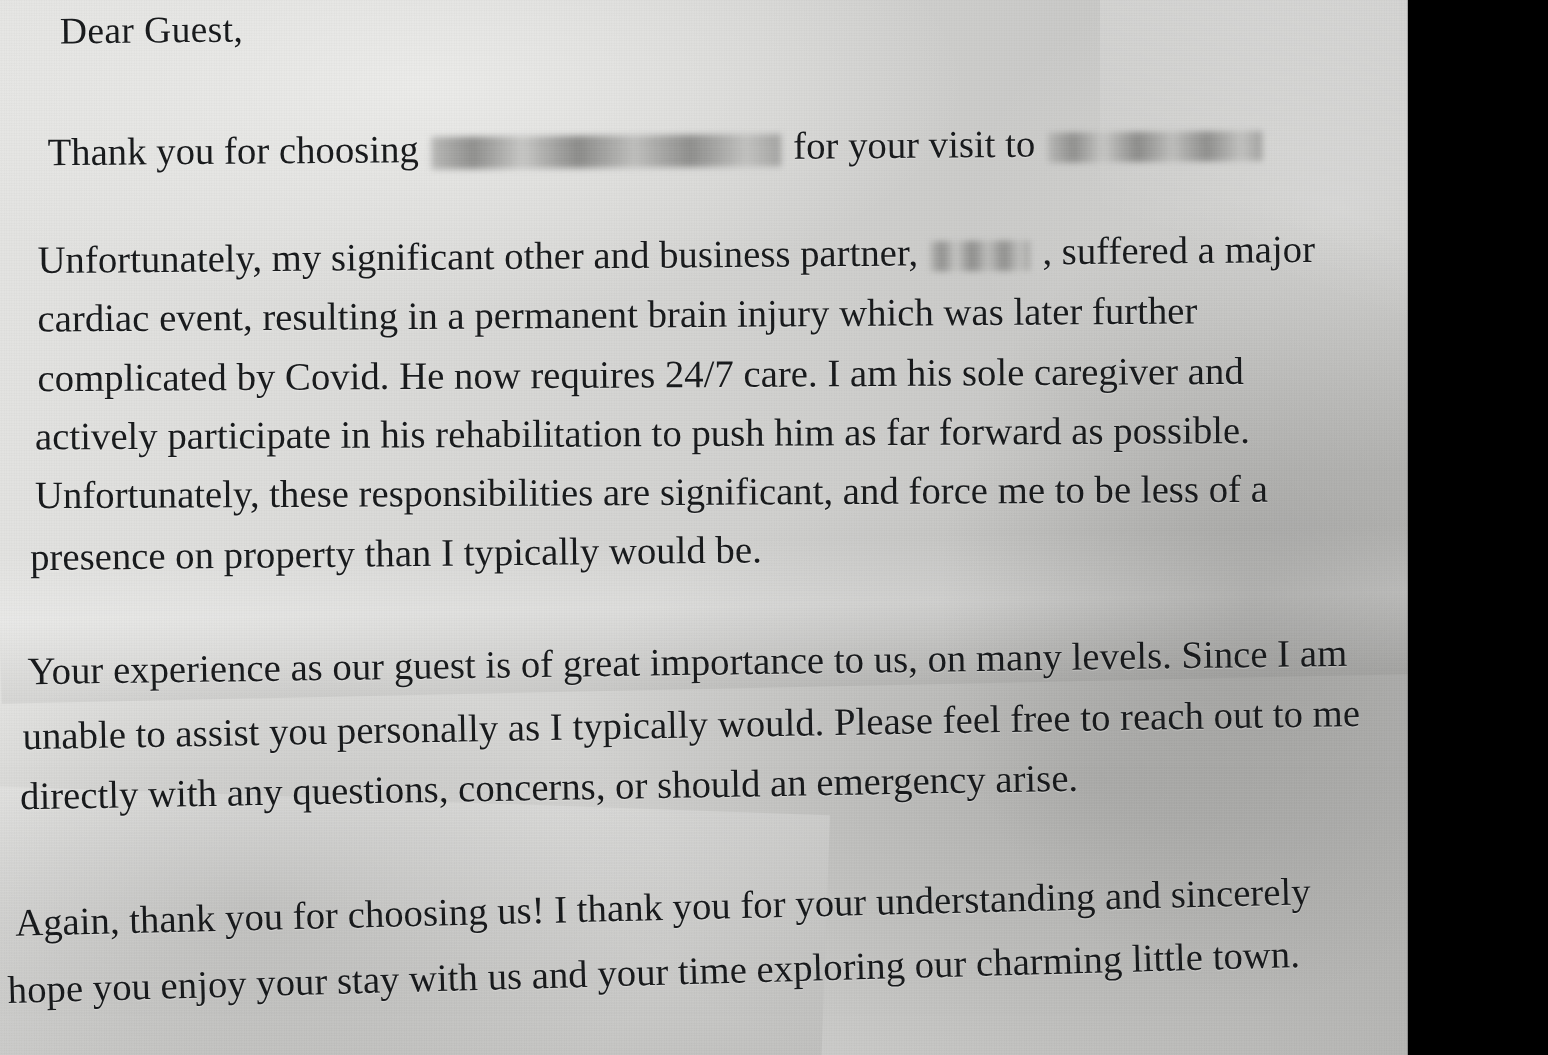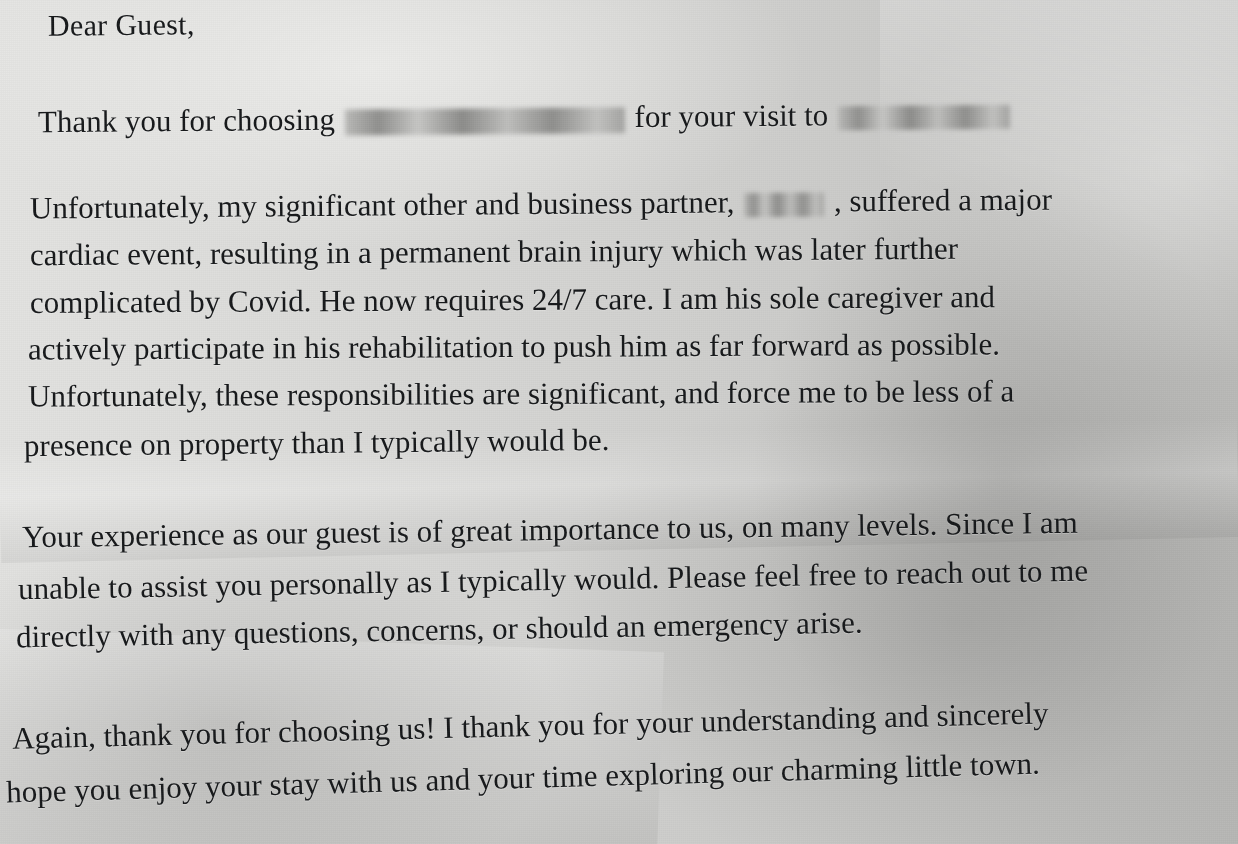--- a/index.html
+++ b/index.html
@@ -2,21 +2,21 @@
 <html><head>
 <meta charset="utf-8">
 <style>
   html, body {
     margin: 0;
     padding: 0;
     background: #000;
   }
   #page {
     position: relative;
-    width: 1238px;
+    width: 1126px;
     height: 844px;
     overflow: hidden;
     
     background-color: #cfcfcd;
     background-image:
       radial-gradient(ellipse 700px 420px at 78% 74%, rgba(160,160,158,0.55) 0%, rgba(160,160,158,0.0) 62%),
       radial-gradient(ellipse 520px 300px at 18% 86%, rgba(150,150,148,0.40) 0%, rgba(150,150,148,0.0) 65%),
       radial-gradient(ellipse 620px 260px at 30% 8%, rgba(240,240,238,0.75) 0%, rgba(240,240,238,0.0) 70%),
       radial-gradient(ellipse 420px 300px at 95% 20%, rgba(230,230,228,0.55) 0%, rgba(230,230,228,0.0) 70%),
       linear-gradient(100deg, #e3e3e1 0%, #dcdcda 22%, #d2d2d0 48%, #c7c7c5 70%, #bdbdbb 88%, #b6b6b4 100%);

